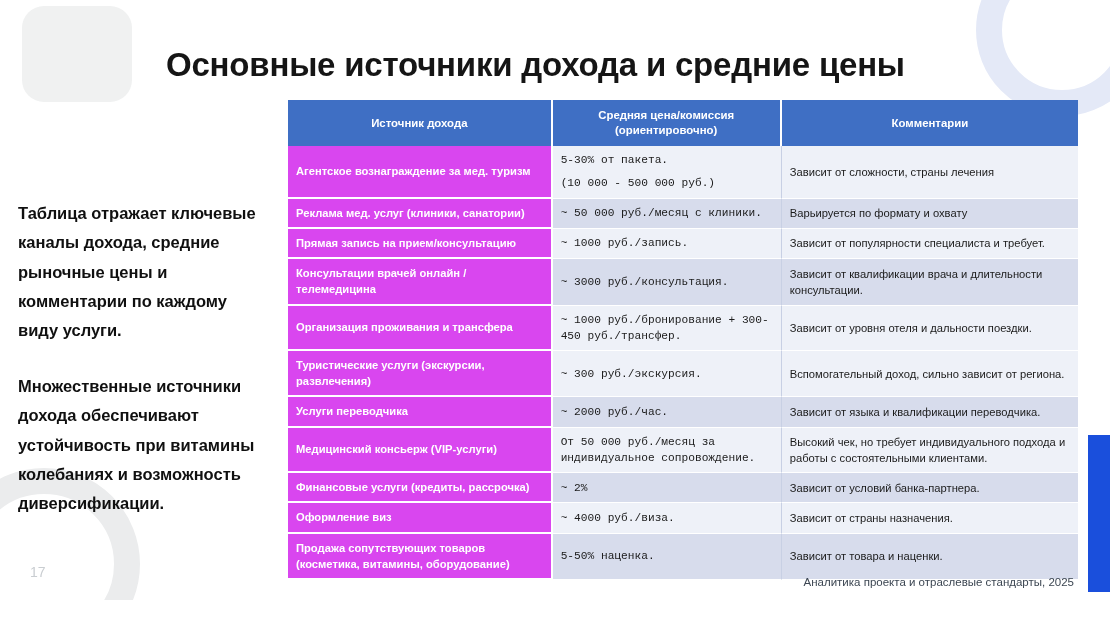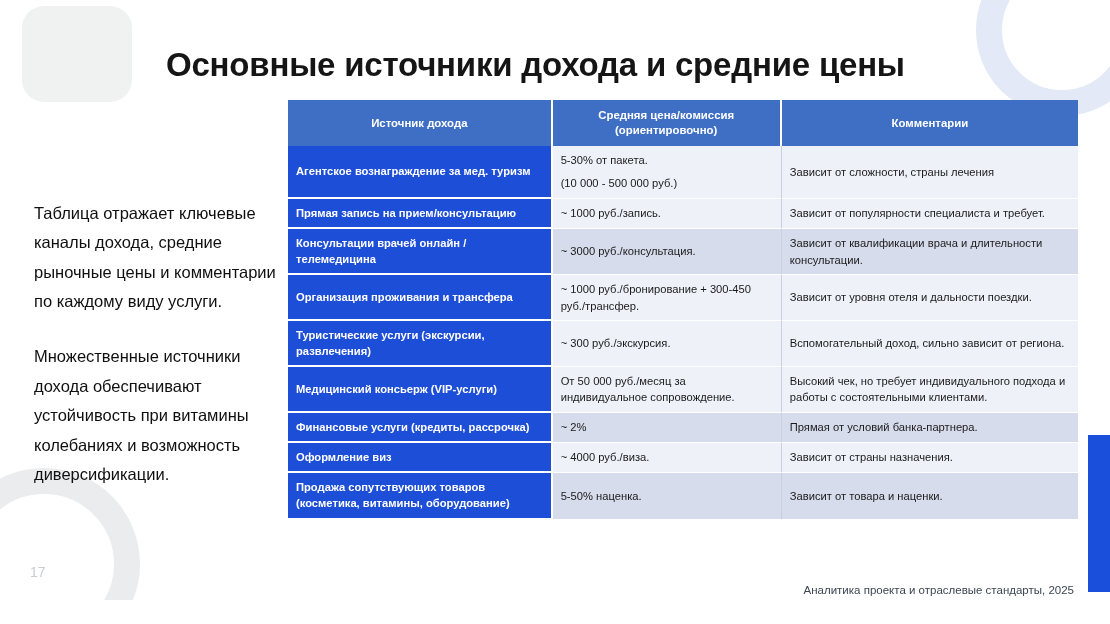--- a/index.html
+++ b/index.html
@@ -66,26 +66,27 @@
     font-size: 33px;
     font-weight: bold;
     color: #151515;
     letter-spacing: -0.2px;
     line-height: 1.2;
   }
 
   
   #left-copy {
     position: absolute;
-    left: 34px;
+    left: 18px;
     top: 199px;
     width: 248px;
     font-size: 16.5px;
     line-height: 1.78;
     color: #101010;
+    font-weight: bold;
   }
   #left-copy p { margin: 0; }
   #left-copy p + p { margin-top: 26px; }
 
   
   #revenue-table-wrap {
     position: absolute;
     left: 288px;
     top: 100px;
     width: 790px;
@@ -115,28 +116,29 @@
   #revenue-table thead th:last-child { border-right: none; }
 
   #revenue-table td {
     vertical-align: middle;
     padding: 6px 8px;
     line-height: 1.45;
     color: #1b1b1b;
     border-bottom: 1px solid #ffffff;
   }
   #revenue-table td.src {
-    background: #1d4ed8;
+    background: #d946ef;
     color: #ffffff;
     font-weight: bold;
     border-right: 2px solid #ffffff;
     border-bottom: 2px solid #ffffff;
   }
   #revenue-table td.price {
     border-right: 1px solid #c8d0e4;
+    font-family: Liberation Mono, monospace;
   }
   #revenue-table tbody tr.even td.price,
   #revenue-table tbody tr.even td.note {
     background: #eef1f8;
   }
   #revenue-table tbody tr.odd td.price,
   #revenue-table tbody tr.odd td.note {
     background: #d7dcec;
   }
   #revenue-table td .line { display: block; }
@@ -146,21 +148,21 @@
   #page-number {
     position: absolute;
     left: 30px;
     bottom: 20px;
     font-size: 14px;
     color: #c9cdd1;
   }
   #footer-note {
     position: absolute;
     right: 36px;
-    bottom: 4px;
+    bottom: 12px;
     font-size: 11.5px;
     color: #3c4652;
   }
 </style>
 </head>
 <body>
 
 <div id="slide">
 
   <div class="deco" id="deco-rounded-square"></div>
@@ -198,20 +200,27 @@
       </thead>
       <tbody id="revenue-table-body">
           <tr class="even">
             <td class="src">Агентское вознаграждение за мед. туризм</td>
             <td class="price">
               <span class="line">5-30% от пакета.</span>
               <span class="line">(10 000 - 500 000 руб.)</span>
             </td>
             <td class="note">Зависит от сложности, страны лечения</td>
           </tr>
+          <tr class="odd">
+            <td class="src">Реклама мед. услуг (клиники, санатории)</td>
+            <td class="price">
+              <span class="line">~ 50 000 руб./месяц с клиники.</span>
+            </td>
+            <td class="note">Варьируется по формату и охвату</td>
+          </tr>
           <tr class="even">
             <td class="src">Прямая запись на прием/консультацию</td>
             <td class="price">
               <span class="line">~ 1000 руб./запись.</span>
             </td>
             <td class="note">Зависит от популярности специалиста и требует.</td>
           </tr>
           <tr class="odd">
             <td class="src">Консультации врачей онлайн / телемедицина</td>
             <td class="price">
@@ -226,33 +235,40 @@
             </td>
             <td class="note">Зависит от уровня отеля и дальности поездки.</td>
           </tr>
           <tr class="even">
             <td class="src">Туристические услуги (экскурсии, развлечения)</td>
             <td class="price">
               <span class="line">~ 300 руб./экскурсия.</span>
             </td>
             <td class="note">Вспомогательный доход, сильно зависит от региона.</td>
           </tr>
+          <tr class="odd">
+            <td class="src">Услуги переводчика</td>
+            <td class="price">
+              <span class="line">~ 2000 руб./час.</span>
+            </td>
+            <td class="note">Зависит от языка и квалификации переводчика.</td>
+          </tr>
           <tr class="even">
             <td class="src">Медицинский консьерж (VIP-услуги)</td>
             <td class="price">
               <span class="line">От 50 000 руб./месяц за индивидуальное сопровождение.</span>
             </td>
             <td class="note">Высокий чек, но требует индивидуального подхода и работы с состоятельными клиентами.</td>
           </tr>
           <tr class="odd">
             <td class="src">Финансовые услуги (кредиты, рассрочка)</td>
             <td class="price">
               <span class="line">~ 2%</span>
             </td>
-            <td class="note">Прямая от условий банка-партнера.</td>
+            <td class="note">Зависит от условий банка-партнера.</td>
           </tr>
           <tr class="even">
             <td class="src">Оформление виз</td>
             <td class="price">
               <span class="line">~ 4000 руб./виза.</span>
             </td>
             <td class="note">Зависит от страны назначения.</td>
           </tr>
           <tr class="odd">
             <td class="src">Продажа сопутствующих товаров (косметика, витамины, оборудование)</td>

